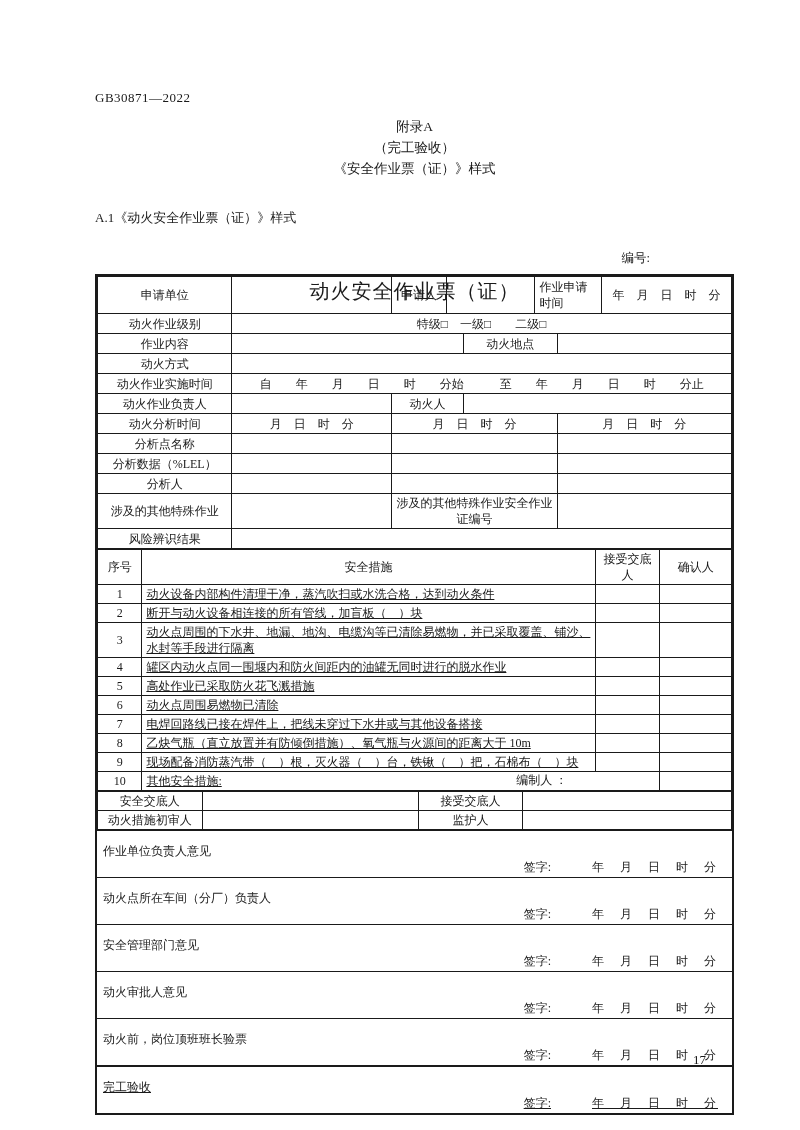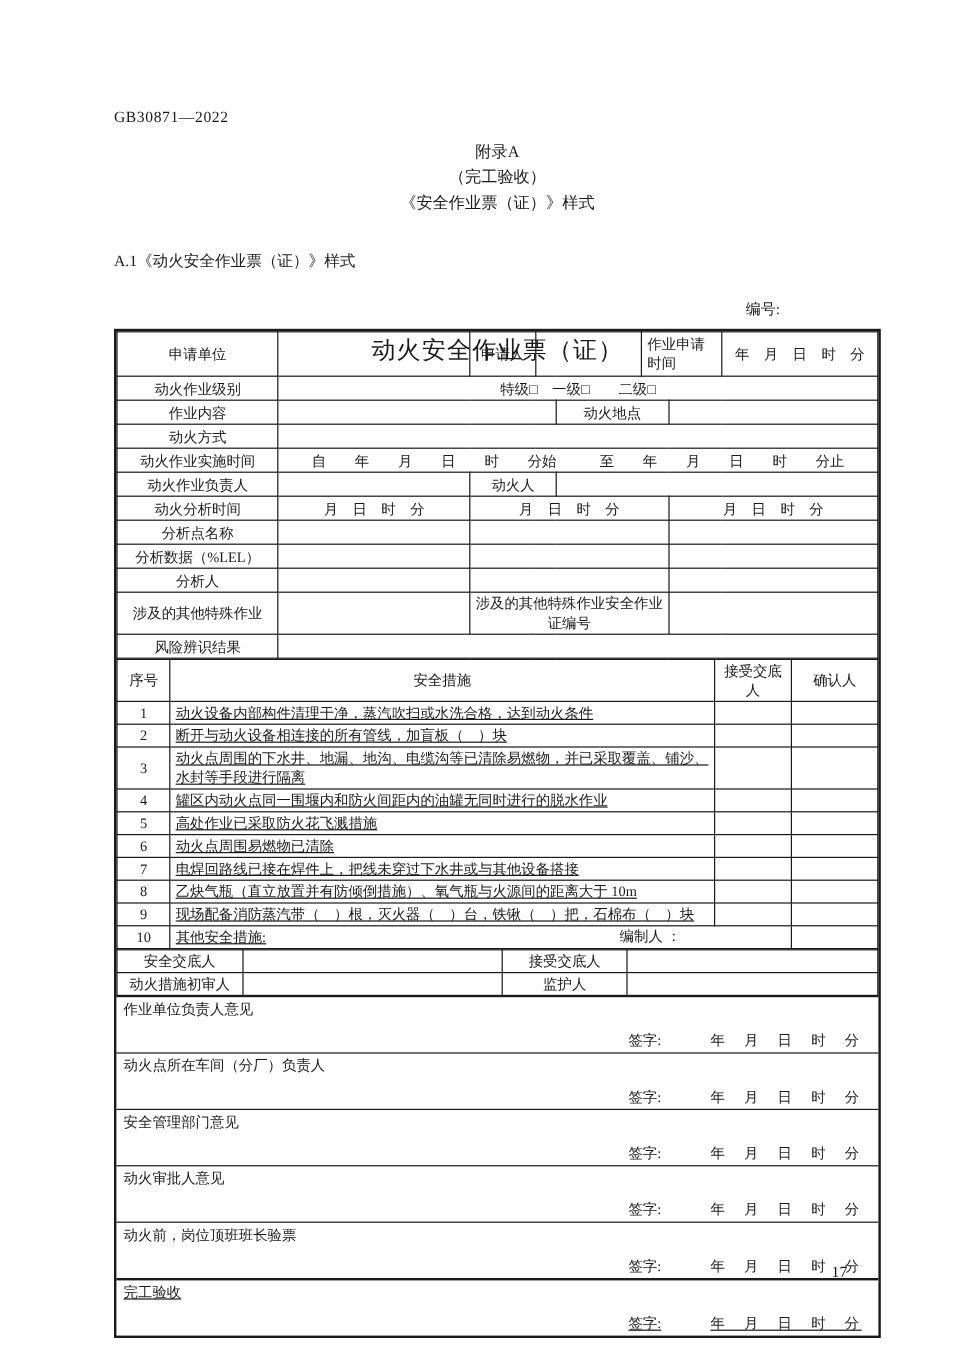--- a/index.html
+++ b/index.html
@@ -33,21 +33,21 @@
 
   .measures-table td{height:15px;}
   .measures-table td.mtext{text-align:left;text-decoration:underline;}
   .measures-table tr.two td{height:30px;}
   .other-cell{position:relative;height:32px;vertical-align:top;}
   .other-cell .compiler{position:absolute;right:92px;bottom:2px;margin-top:41px;}
 
   .handover-table td{height:16px;}
 
   .approval{border-top:1px solid #1a1a1a;display:flex;flex-direction:column;
-    justify-content:space-between;min-height:42px;padding:2px 0 2px 0;}
+    justify-content:flex-end;min-height:42px;padding:2px 0 2px 0;}
   .approval.thick-top{border-top:2px solid #1a1a1a;text-decoration:underline;}
   .approval-title{font-size:12px;padding-left:6px;line-height:16px;}
   .sig-row{display:flex;justify-content:flex-end;align-items:flex-end;gap:41px;
     padding-right:14px;font-size:12px;line-height:16px;}
   .sig-date{letter-spacing:2px;}
 
   .page-number{position:absolute;right:94px;top:1052px;font-size:13px;}
 </style>
 </head>
 <body>

